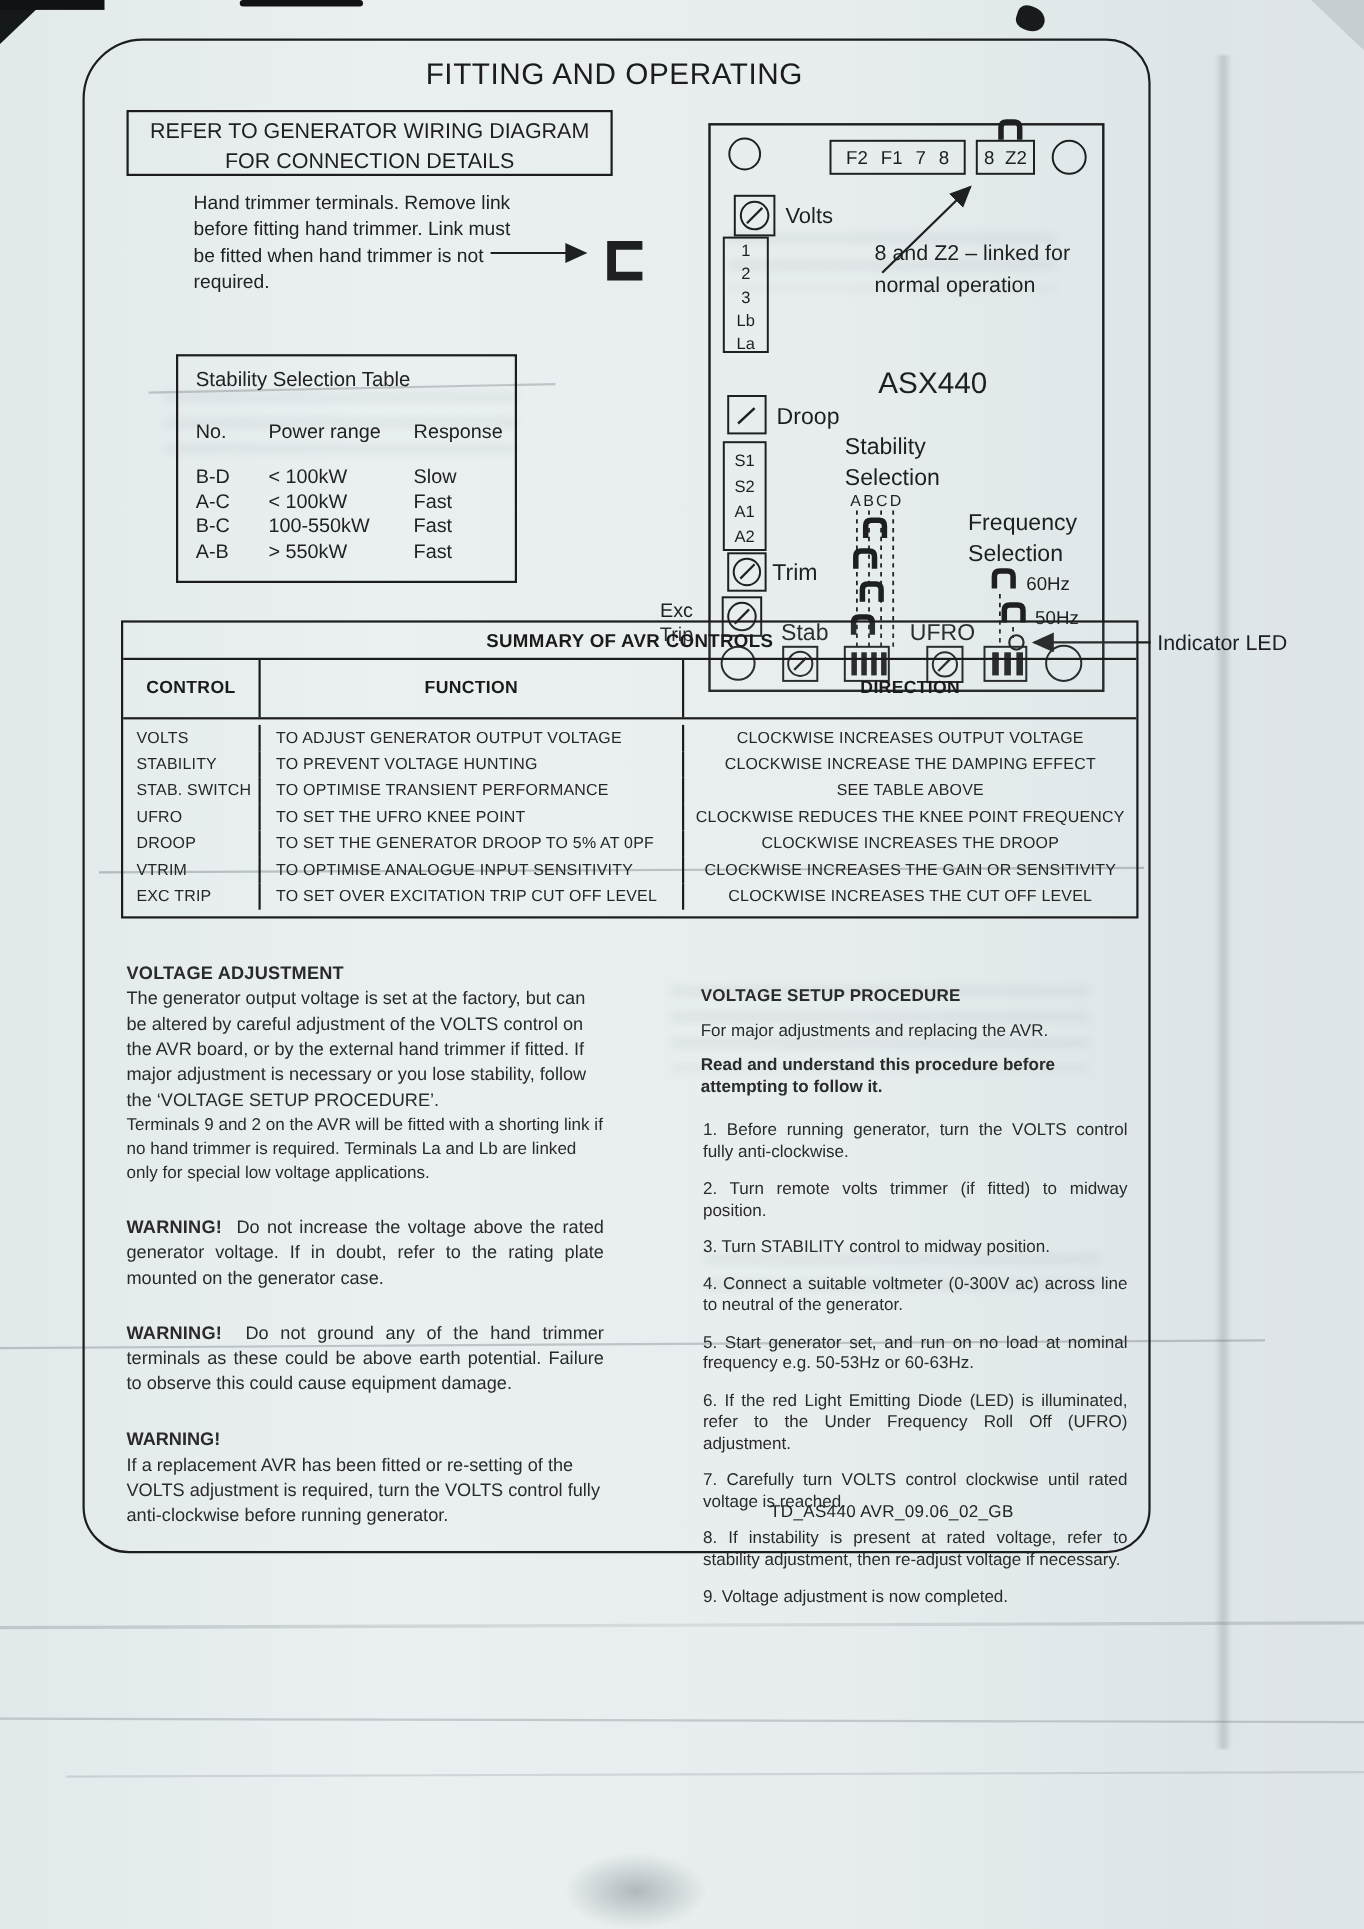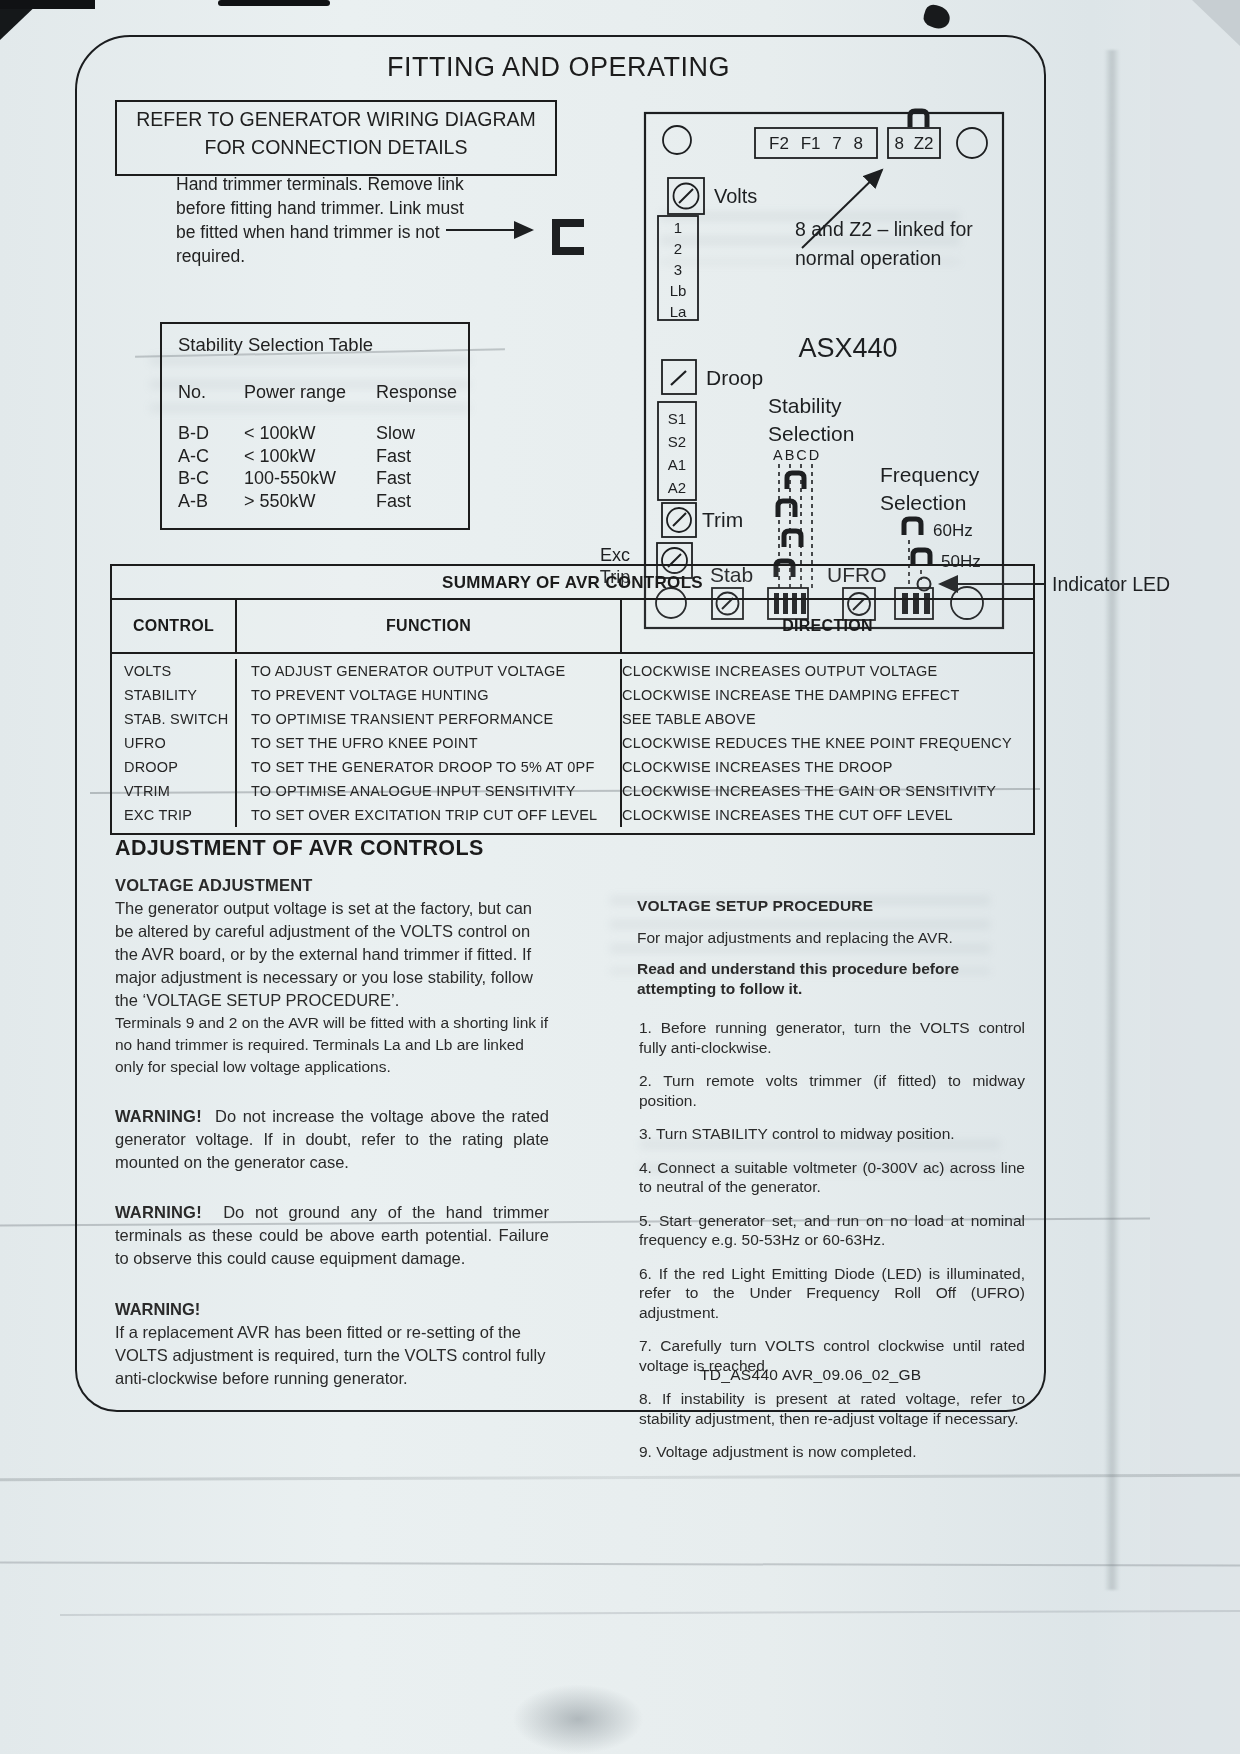--- a/index.html
+++ b/index.html
@@ -28,21 +28,21 @@
   .bleed1{left:610px;top:896px;width:380px;height:78px;}
   .bleed2{left:150px;top:356px;width:320px;height:56px;}
   .bleed3{left:640px;top:1140px;width:360px;height:44px;}
   .bleed4{left:660px;top:212px;width:300px;height:52px;}
 
   
   .sheet{position:absolute;left:75px;top:35px;width:967px;height:1373px;border:2.5px solid #1b1d1f;border-radius:55px 40px 40px 42px;}
 
   
   .title{position:absolute;left:75px;top:52px;width:967px;text-align:center;font-size:27px;letter-spacing:.5px;color:#1c1c1c;}
-  .refer-box{position:absolute;left:115px;top:100px;width:442px;height:76px;border:2px solid #1c1c1c;text-align:center;font-size:19.5px;line-height:28px;padding-top:3px;box-sizing:border-box;color:#1f1f1f;}
+  .refer-box{position:absolute;left:115px;top:100px;width:442px;height:60px;border:2px solid #1c1c1c;text-align:center;font-size:19.5px;line-height:28px;padding-top:3px;box-sizing:border-box;color:#1f1f1f;}
   .trimmer-note{position:absolute;left:176px;top:172px;width:292px;font-size:17.5px;line-height:24px;color:#222;}
 
   
   .avr-svg{position:absolute;left:430px;top:96px;width:760px;height:545px;}
   .avr-svg text{font-family:"Liberation Sans",sans-serif;fill:#1d1f21;}
 
   
   .stab-box{position:absolute;left:160px;top:322px;width:310px;height:208px;border:2px solid #1c1c1c;box-sizing:border-box;padding:10px 0 12px 16px;color:#212121;}
   .stab-title{font-size:18.5px;}
   .stab-head{display:grid;grid-template-columns:66px 132px auto;margin-top:26px;font-size:18px;}
@@ -53,21 +53,21 @@
   .sum-table{position:absolute;left:110px;top:564px;width:925px;border:2.5px solid #1c1c1c;box-sizing:border-box;background:rgba(255,255,255,.06);}
   .sum-title{height:32px;line-height:34px;text-align:center;font-weight:bold;font-size:17px;border-bottom:2px solid #1c1c1c;letter-spacing:.3px;color:#1b1b1b;}
   .sum-head{display:grid;grid-template-columns:125px 385px 1fr;border-bottom:2px solid #1c1c1c;}
   .sum-head>div{height:52px;display:flex;align-items:center;justify-content:center;font-weight:bold;font-size:16px;letter-spacing:.3px;color:#1b1b1b;}
   .sum-head .c1,.sum-head .c2{border-right:2px solid #1c1c1c;}
   .sum-body{padding:5px 0 6px 0;}
   .sum-row{display:grid;grid-template-columns:125px 385px 1fr;height:24px;}
   .sum-row>div{font-size:14.5px;letter-spacing:.2px;line-height:24px;white-space:nowrap;color:#262626;}
   .sum-row .c1{padding-left:12px;border-right:2px solid #1c1c1c;}
   .sum-row .c2{padding-left:14px;border-right:2px solid #1c1c1c;}
-  .sum-row .c3{padding-left:0;}
+  .sum-row .c3{padding-left:0;text-align:center;}
 
   
   .adj-heading{position:absolute;left:115px;top:836px;font-size:21.5px;font-weight:bold;letter-spacing:.4px;color:#1b1b1b;}
   .col-left{position:absolute;left:115px;top:874px;width:434px;}
   .col-right{position:absolute;left:625px;top:884px;width:414px;}
   .subhead{font-size:16px;font-weight:bold;margin:0 0 12px 0;color:#1c1c1c;letter-spacing:.2px;}
   .col-left p{margin:0;font-size:16.5px;line-height:23px;color:#2a2a2a;}
   .col-left p.small{font-size:15.5px;line-height:22px;}
   .col-left p.warn{margin-top:27px;text-align:justify;}
   .col-left p.warn b{letter-spacing:.2px;}
@@ -301,21 +301,20 @@
           <div class="c3">CLOCKWISE INCREASES THE GAIN OR SENSITIVITY</div>
         </div>
         <div class="sum-row">
           <div class="c1">EXC TRIP</div>
           <div class="c2">TO SET OVER EXCITATION  TRIP CUT OFF LEVEL</div>
           <div class="c3">CLOCKWISE INCREASES THE CUT OFF LEVEL</div>
         </div>
       </div>
   </div>
 
-  <div class="adj-heading">ADJUSTMENT OF AVR CONTROLS</div>
 
   <div class="col-left">
     <p class="subhead">VOLTAGE ADJUSTMENT</p>
     <p>The generator output voltage is set at the factory, but can be altered by careful adjustment of the VOLTS control on the AVR board, or by the external hand trimmer if fitted. If major adjustment is necessary or you lose stability, follow the ‘VOLTAGE SETUP PROCEDURE’.</p>
     <p class="small">Terminals 9 and 2 on the AVR will be fitted with a shorting link if no hand trimmer is required. Terminals La and Lb are linked only for special low voltage applications.</p>
     <p class="warn"><b>WARNING!</b>&nbsp; <span>Do not increase the voltage above the rated generator voltage.  If in doubt, refer to the rating plate mounted on the generator case.</span></p>
     <p class="warn"><b>WARNING!</b>&nbsp; <span>Do not ground any of the hand trimmer terminals as these could be above earth potential. Failure to observe this could cause equipment damage.</span></p>
     <p class="warn-head">WARNING!</p>
     <p>If a replacement AVR has been fitted or re-setting of the VOLTS adjustment is required, turn the VOLTS control fully anti-clockwise before running generator.</p>
   </div>

